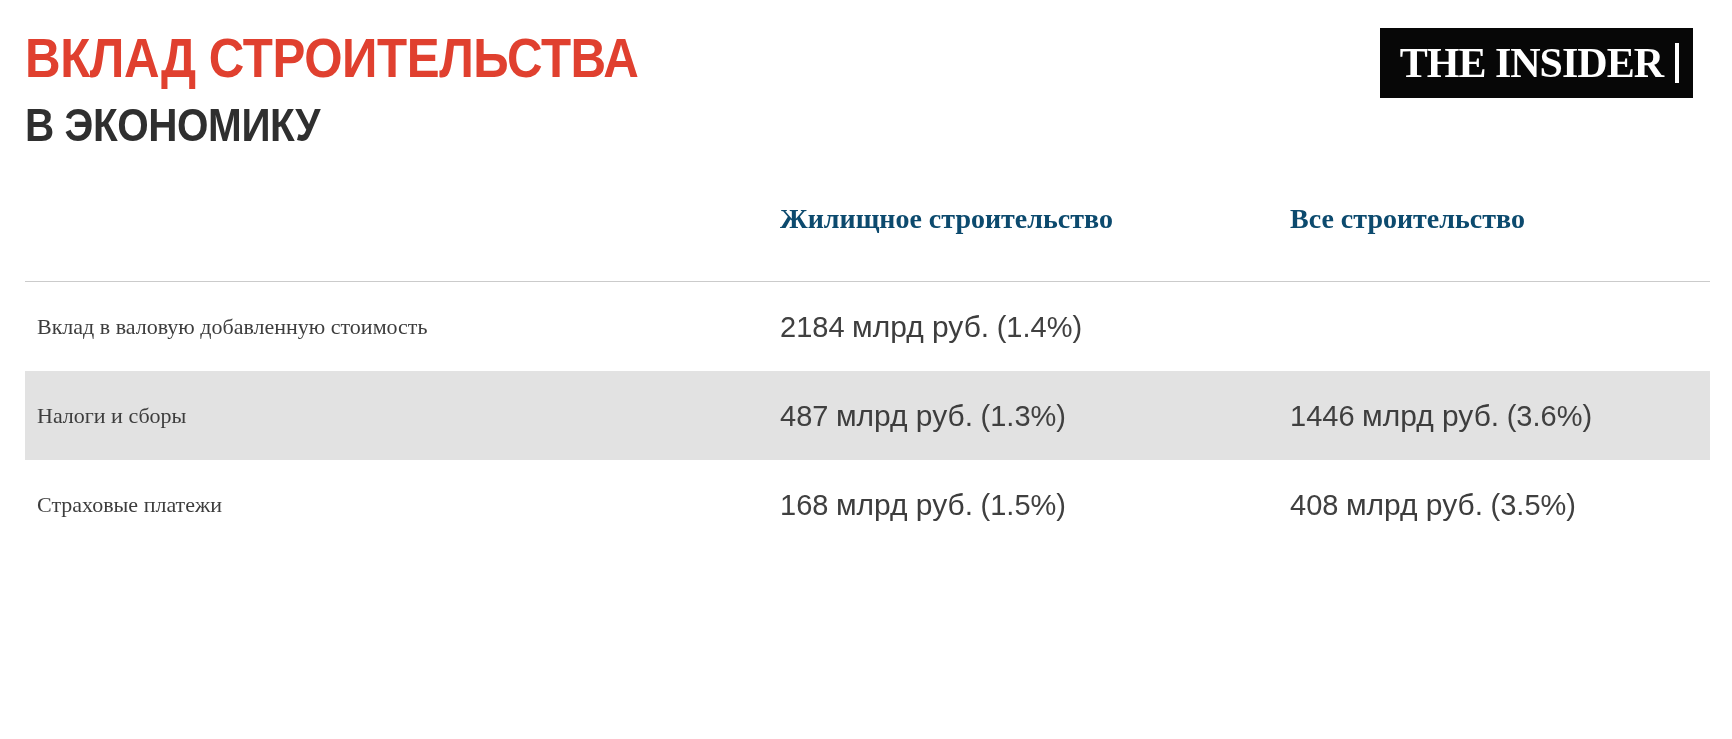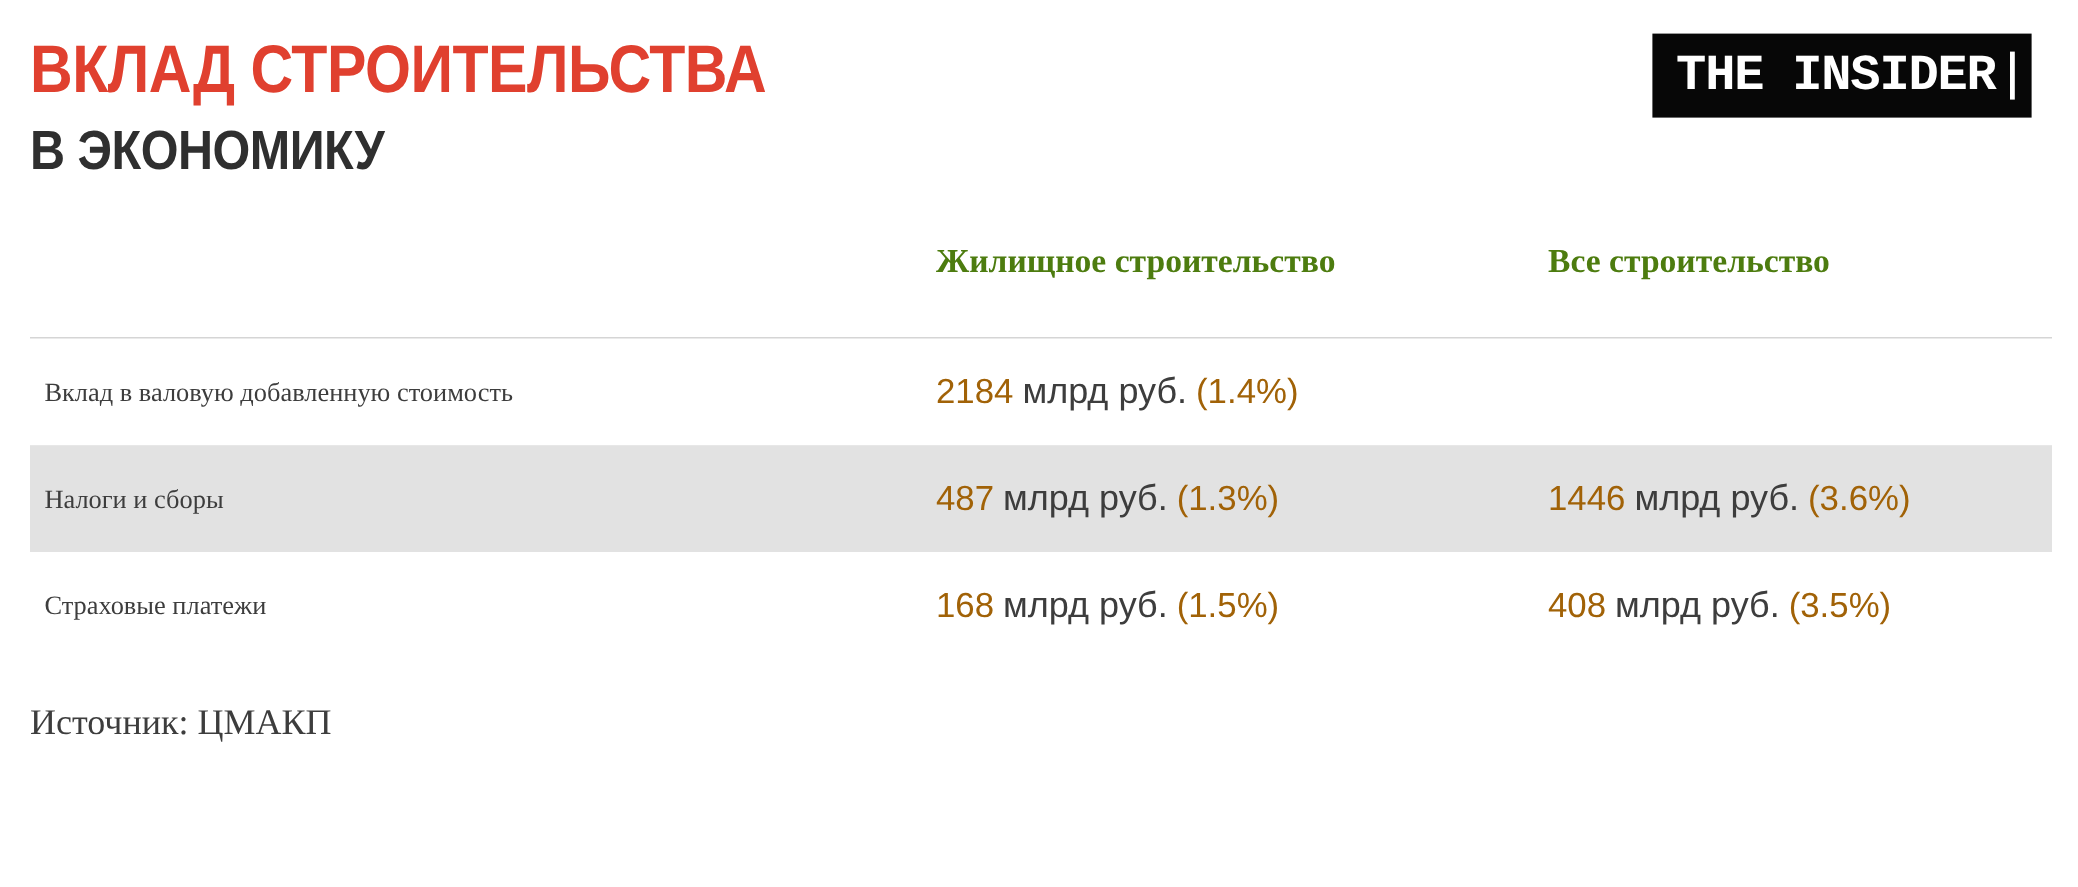--- a/index.html
+++ b/index.html
@@ -36,42 +36,42 @@
     transform:scaleX(0.88);transform-origin:0 50%;
     white-space:nowrap;
   }
 
   
   .logo{
     position:absolute;top:28px;right:39px;
     height:70px;padding:0 14px 0 20px;
     background:#070707;color:#ffffff;
     display:flex;align-items:center;
-    font-family:Liberation Mono, monospace;
+    font-family:Liberation Serif, serif;
     font-weight:700;font-size:42px;letter-spacing:-1px;
     white-space:nowrap;
   }
   .logo-bar{display:inline-block;width:4px;height:40px;background:#ffffff;margin-left:12px;}
 
   
   .table{margin-top:40px;width:1685px;}
   .row{display:grid;grid-template-columns:755px 510px 1fr;align-items:center;}
   .thead{
     height:94px;align-items:start;padding-top:14px;
     border-bottom:1px solid var(--divider);
   }
   .thead .cell{
-    font-weight:700;font-size:28px;color:#4d7c0f;line-height:1.2;
+    font-weight:700;font-size:28px;color:#0c4a6e;line-height:1.2;
   }
   .drow{height:89px;}
   .drow.stripe{background:var(--stripe);}
   .cell{white-space:nowrap;}
   .cell.label{padding-left:12px;font-size:22px;color:var(--text);}
   .cell.val{font-size:30px;color:var(--text);}
-  .num{font-family:"Liberation Sans", sans-serif;font-size:29px;color:#a16207;}
+  .num{font-family:"Liberation Sans", sans-serif;font-size:29px;color:#404040;}
   .unit{font-family:Liberation Sans, sans-serif;}
 
   
   .source{
     margin-top:37px;font-size:30px;color:var(--text);
   }
 </style>
 </head>
 <body>
 
@@ -126,15 +126,14 @@
       <div class="cell val">
         <span class="num">408</span>
         <span class="unit">млрд руб.</span>
         <span class="num">(3.5%)</span>
       </div>
     </div>
 
 
   </div>
 
-  <div class="source">Источник: ЦМАКП</div>
 
 </div>
 
 </body></html>

